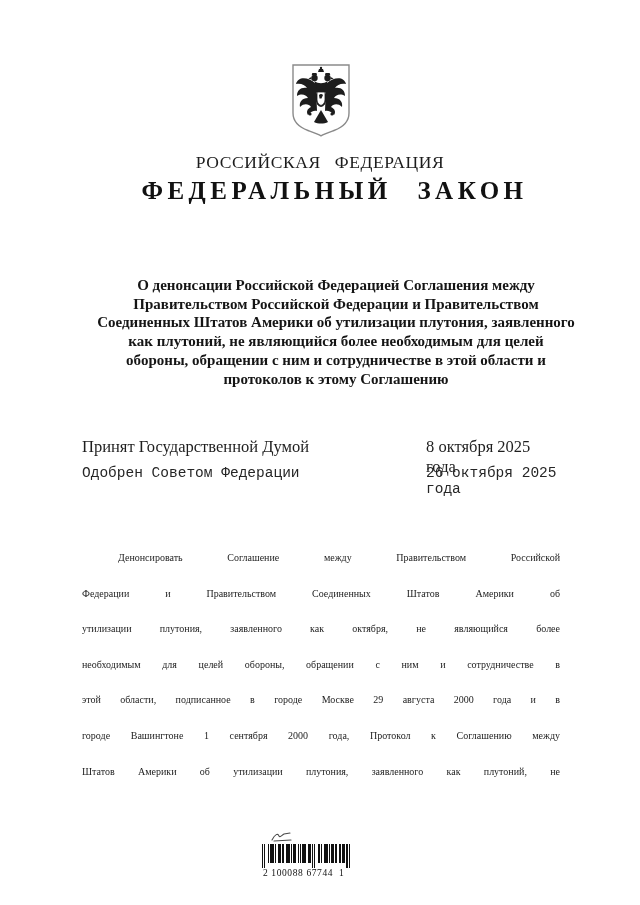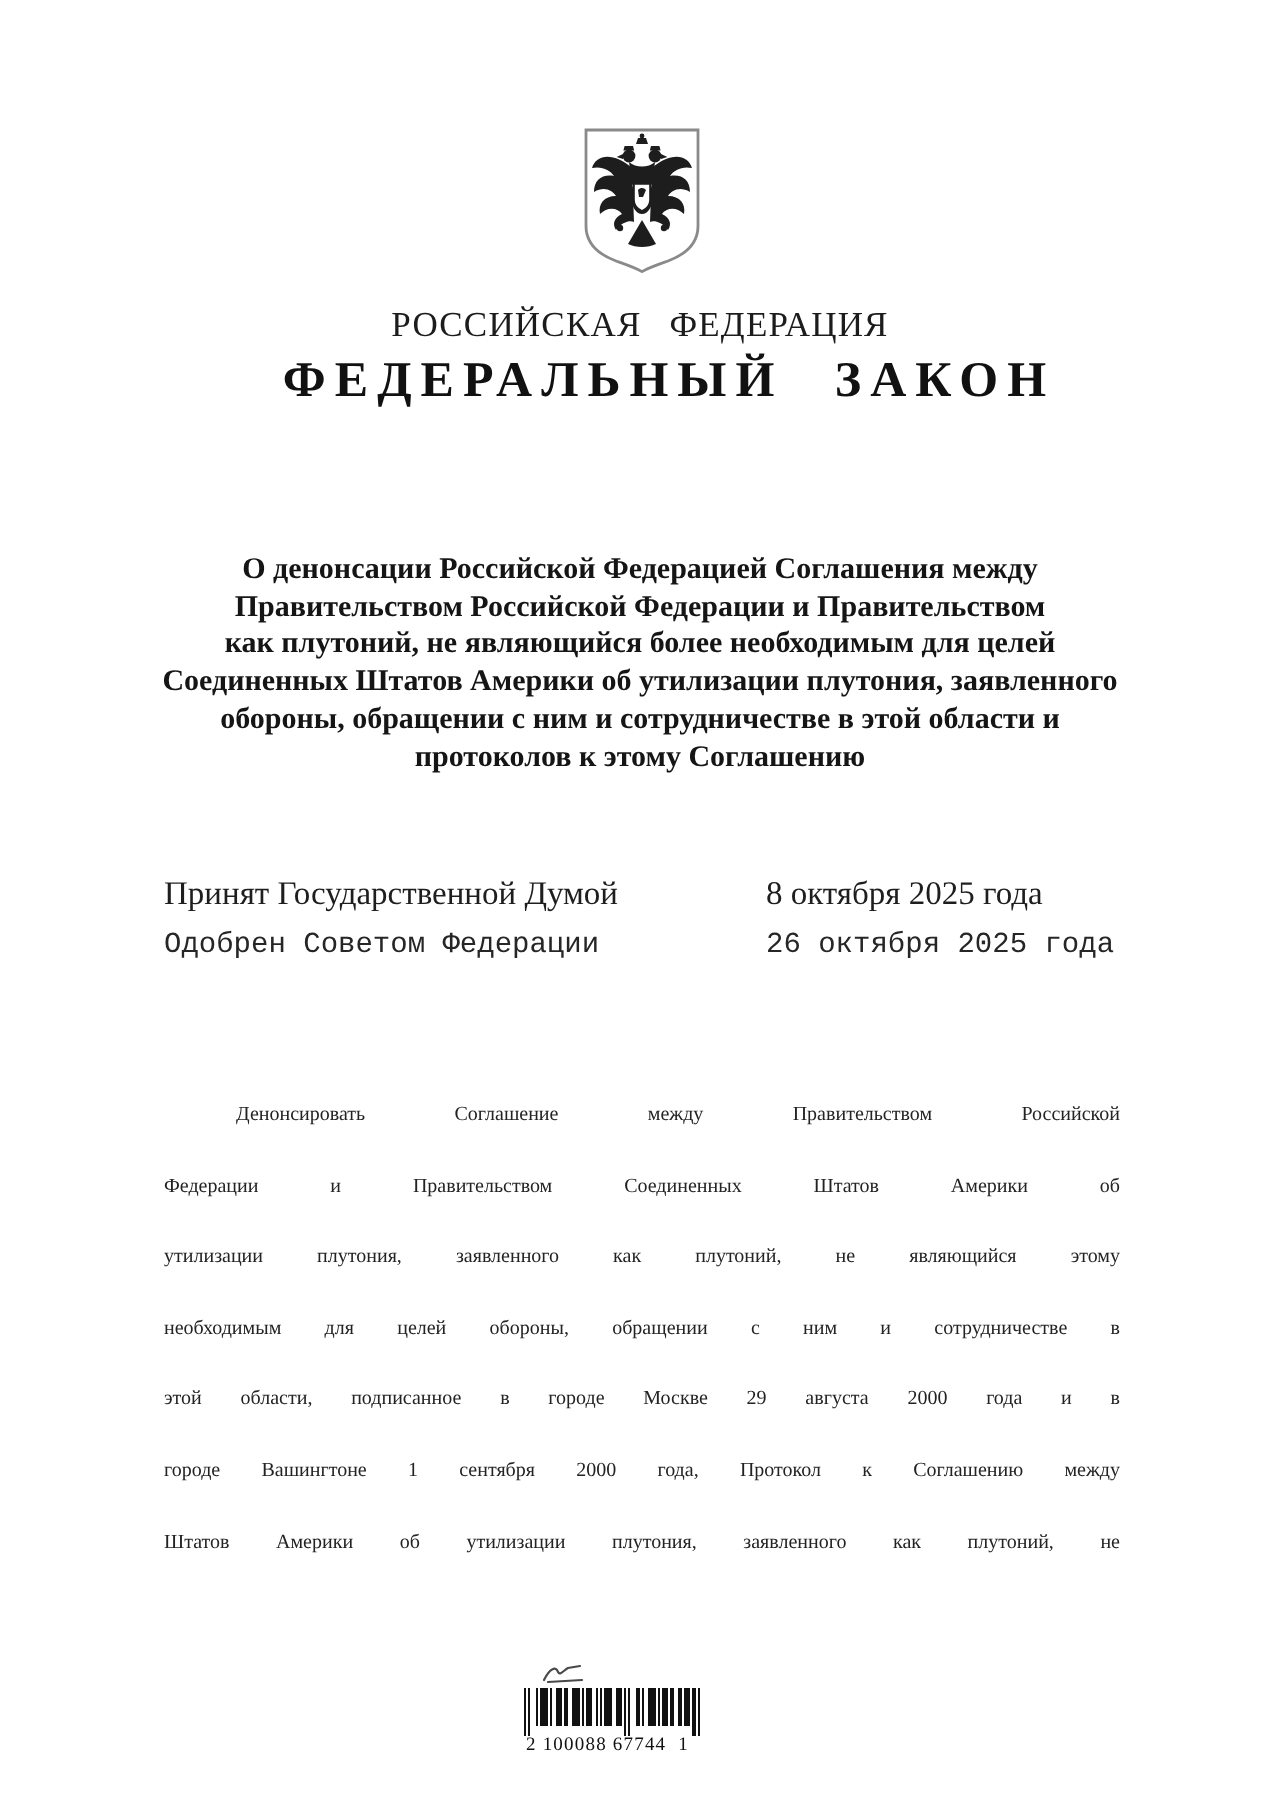--- a/index.html
+++ b/index.html
@@ -31,36 +31,37 @@
     text-align:center;
     font-weight:bold;
     font-size:25px;
     letter-spacing:4.5px;
     word-spacing:15px;
     color:#111;
     margin-left:29px;
   }
 
   .law-title{
-    position:absolute;top:276px;left:65px;width:510px;
+    position:absolute;top:276px;left:81px;width:510px;
     text-align:center;
     font-weight:bold;
     font-size:15px;
     line-height:18.7px;
     color:#151515;
   }
 
   .adoption{
     position:absolute;top:437px;left:82px;width:480px;
   }
   .adoption-row{
     display:grid;
     grid-template-columns:301px 1fr;
     align-items:baseline;
     height:28px;
+    gap:43px;
   }
   .adoption-row.serif{font-size:16.5px;}
   .adoption-row.typed{
     font-family:"Liberation Mono", monospace;
     font-size:14.5px;
     letter-spacing:0px;
     color:#262626;
   }
 
   .body-text{
@@ -126,41 +127,41 @@
       <path d="M29,33 c1.5,-1.5 3,-1 4,0 l-1.5,3.5 h-2 z" fill="#1d1d1d"></path>
     </svg>
   </div>
 
   <div class="country">РОССИЙСКАЯ ФЕДЕРАЦИЯ</div>
   <div class="doctype">ФЕДЕРАЛЬНЫЙ ЗАКОН</div>
 
   <div class="law-title">
     <div>О денонсации Российской Федерацией Соглашения между</div>
     <div>Правительством Российской Федерации и Правительством</div>
+    <div>Соединенных Штатов Америки об утилизации плутония, заявленного</div>
     <div>как плутоний, не являющийся более необходимым для целей</div>
-    <div>Соединенных Штатов Америки об утилизации плутония, заявленного</div>
     <div>обороны, обращении с ним и сотрудничестве в этой области и</div>
     <div>протоколов к этому Соглашению</div>
   </div>
 
   <div class="adoption">
     <div class="adoption-row serif">
       <span>Принят Государственной Думой</span>
       <span>8 октября 2025 года</span>
     </div>
     <div class="adoption-row typed">
       <span>Одобрен Советом Федерации</span>
       <span>26 октября 2025 года</span>
     </div>
   </div>
 
   <div class="body-text">
     <div class="body-line indent">Денонсировать Соглашение между Правительством Российской</div>
     <div class="body-line">Федерации и Правительством Соединенных Штатов Америки об</div>
-    <div class="body-line">утилизации плутония, заявленного как плутоний, не являющийся этому</div>
+    <div class="body-line">утилизации плутония, заявленного как октября, не являющийся более</div>
     <div class="body-line">необходимым для целей обороны, обращении с ним и сотрудничестве в</div>
     <div class="body-line">этой области, подписанное в городе Москве 29 августа 2000 года и в</div>
     <div class="body-line">городе Вашингтоне 1 сентября 2000 года, Протокол к Соглашению между</div>
     <div class="body-line">Штатов Америки об утилизации плутония, заявленного как плутоний, не</div>
   </div>
 
   <div class="barcode-block">
     <svg class="scribble" viewBox="0 0 26 14" xmlns="http://www.w3.org/2000/svg">
       <path d="M2,10 C5,4 8,3 9,6 C10,8 12,5 14,4 L20,3 M4,11 L21,10" stroke="#4a4a4a" fill="none" stroke-width="1.1" stroke-linecap="round"></path>
     </svg>

